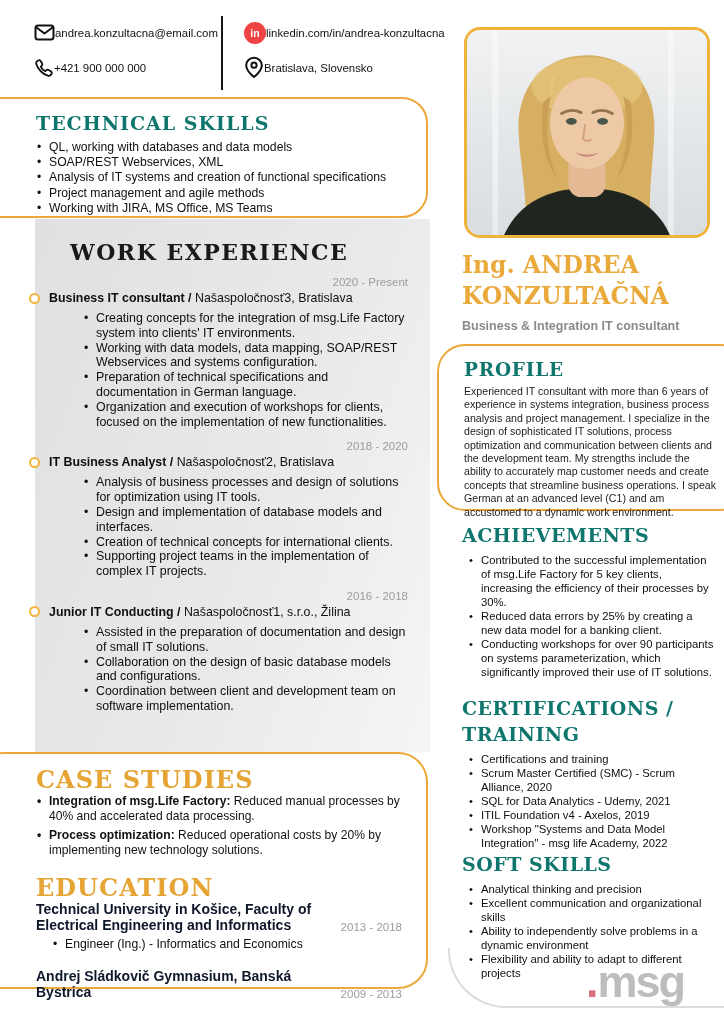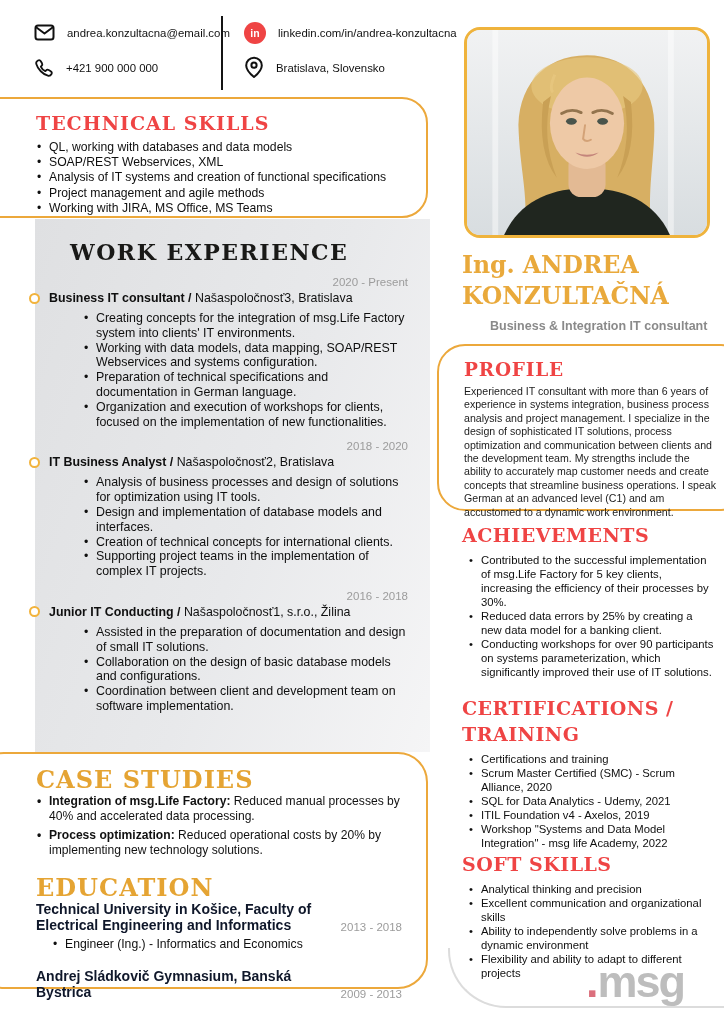--- a/index.html
+++ b/index.html
@@ -1,32 +1,32 @@
 <!DOCTYPE html>
 <html><head>
 <meta charset="utf-8">
 <style>
   * { margin:0; padding:0; box-sizing:border-box; }
   html,body { background:#ffffff; }
   body { font-family:"Liberation Sans", sans-serif; color:#111; }
   .page { position:relative; width:724px; height:1024px; background:#fff; overflow:hidden; }
 
   
-  .contact-row { position:absolute; display:flex; align-items:center; gap:12px; font-size:11.4px; font-weight:500; color:#101010; }
+  .contact-row { position:absolute; display:flex; align-items:center; gap:0; font-size:11.4px; font-weight:500; color:#101010; }
   .contact-row svg { display:block; }
   .hdr-divider { position:absolute; left:221px; top:16px; width:2px; height:74px; background:#141414; }
   .li-badge { width:22px; height:22px; border-radius:50%; background:#ef4444; color:#fff; display:flex; align-items:center; justify-content:center; font-size:10.5px; font-weight:700; }
 
   
   .bubble { position:absolute; border:2px solid #ECA83B; background:#fff; }
   .tech-box { left:-26px; top:97px; width:454px; height:121px; border-radius:26px; padding:11px 22px 0 60px; }
   .case-box { left:-26px; top:752px; width:454px; height:237px; border-radius:30px; padding:11px 24px 0 60px; }
   .profile-box { left:437px; top:344px; width:312px; height:167px; border-radius:28px; padding:13px 30px 0 25px; }
 
-  .serif-title { font-family:"DejaVu Serif", serif; font-weight:700; color:#ef4444; letter-spacing:1px; }
+  .serif-title { font-family:"DejaVu Serif", serif; font-weight:700; color:#0f766e; letter-spacing:1px; }
   h1.sec { font-size:19px; margin:2px 0 6px; }
   .gold { color:#E5A433; }
 
   ul.dots { list-style:none; }
   ul.dots li { position:relative; padding-left:13px; font-size:12.2px; line-height:15.2px; color:#0f0f0f; }
   ul.dots li::before { content:"•"; position:absolute; left:1px; }
 
   
   .we-strip { position:absolute; left:35px; top:219px; width:395px; height:533px;
               background:linear-gradient(110deg,#dfe0e2 0%, #e8e9eb 55%, #f5f5f6 100%);
@@ -47,21 +47,21 @@
   .school-row { display:flex; justify-content:space-between; align-items:flex-end; }
   .school-name { font-weight:700; font-size:14px; line-height:15.5px; color:#0f172a; max-width:298px; }
   .school-dates { color:#9c9c9c; font-size:11.5px; white-space:nowrap; margin-left:8px; }
   .school ul.dots { margin:4px 0 0 16px; }
   .school2 { margin-top:17px; }
 
   
   .photo-frame { position:absolute; left:464px; top:27px; width:246px; height:211px; border:3px solid #EFB33C; border-radius:16px; overflow:hidden; background:#e9ecef; }
   .photo-frame svg { display:block; width:100%; height:100%; }
   .name { position:absolute; left:462px; top:250px; width:256px; font-family:"DejaVu Serif", serif; font-weight:700; font-size:23.5px; line-height:31px; color:#E9A93B; }
-  .subtitle { position:absolute; left:490px; top:319px; font-weight:700; font-size:12.5px; color:#8a8a8a; }
+  .subtitle { position:absolute; left:462px; top:319px; font-weight:700; font-size:12.5px; color:#8a8a8a; }
   .profile-text { font-size:10.6px; line-height:13.4px; color:#1c1c1c; }
   .p-title { font-size:18.5px; letter-spacing:0.8px; margin:0 0 5px; }
 
   .right-sec { position:absolute; left:462px; width:252px; }
   .right-sec h2 { font-size:19px; letter-spacing:0.5px; line-height:26px; margin-bottom:5px; }
   .right-sec ul.dots { margin-left:6px; }
   .right-sec ul.dots li { font-size:11.3px; line-height:14px; }
   .ach { top:522px; }
   .cert { top:695px; }
   .soft { top:851px; }

